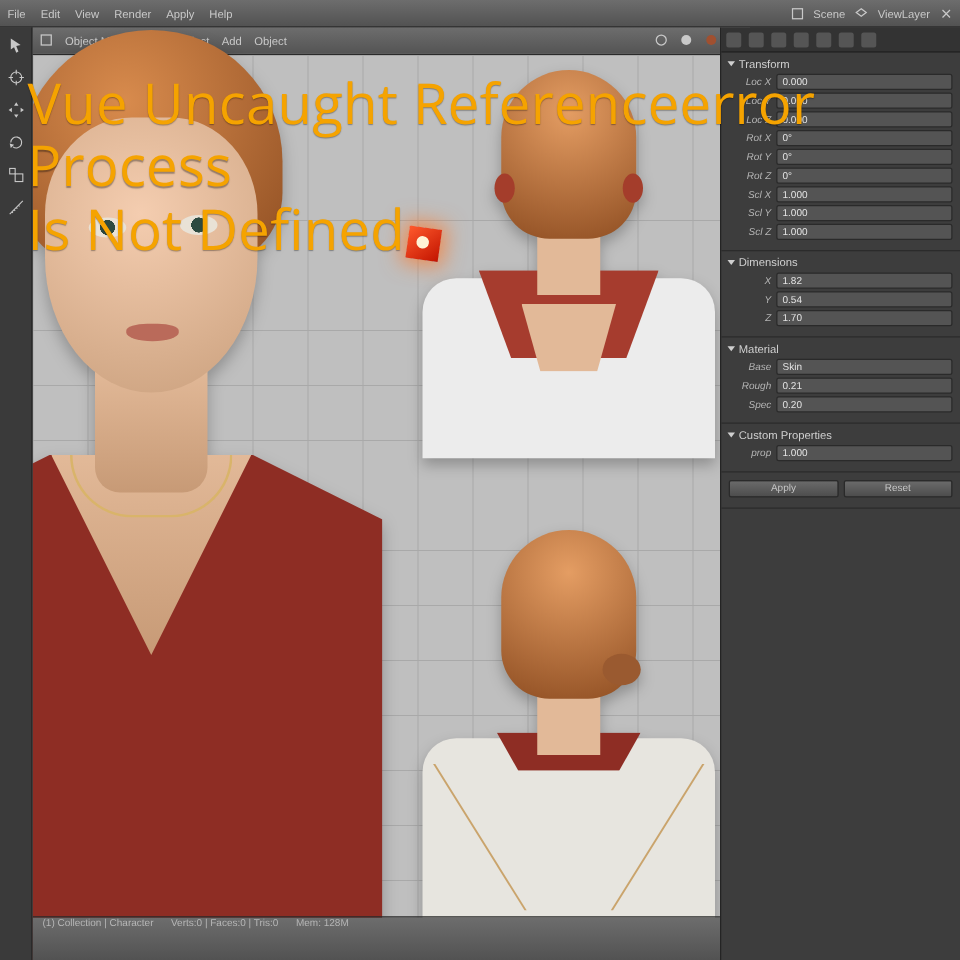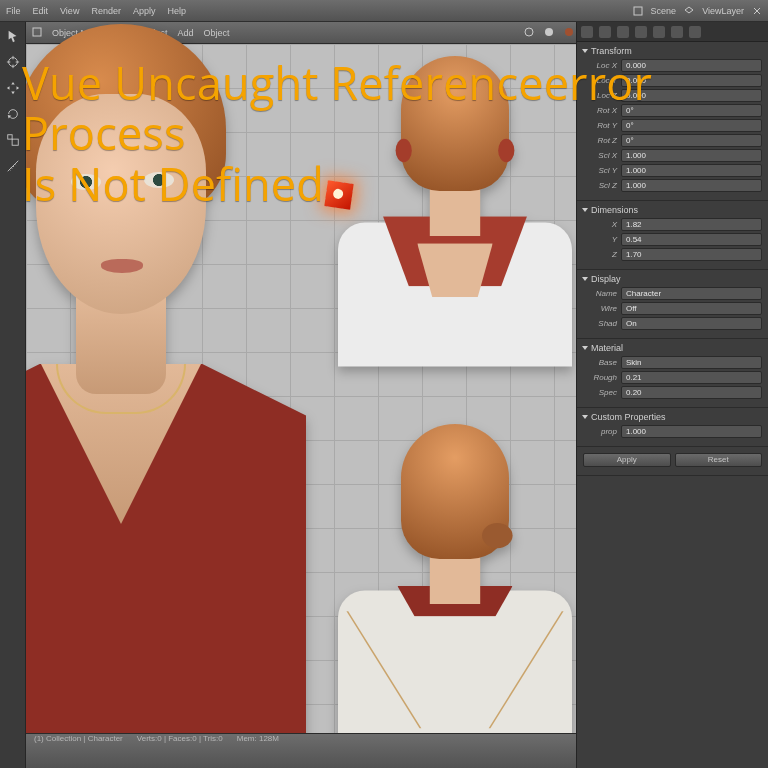--- a/index.html
+++ b/index.html
@@ -343,38 +343,20 @@
           <div class="field">0.54</div>
         </div>
         <div class="row">
           <div class="label">Z</div>
           <div class="field">1.70</div>
         </div>
       </div>
       <div class="section">
         <div class="sec-title">
           <span class="tri"></span>
-          <span>Display</span>
-        </div>
-        <div class="row">
-          <div class="label">Name</div>
-          <div class="field">Character</div>
-        </div>
-        <div class="row">
-          <div class="label">Wire</div>
-          <div class="field">Off</div>
-        </div>
-        <div class="row">
-          <div class="label">Shad</div>
-          <div class="field">On</div>
-        </div>
-      </div>
-      <div class="section">
-        <div class="sec-title">
-          <span class="tri"></span>
           <span>Material</span>
         </div>
         <div class="row">
           <div class="label">Base</div>
           <div class="field">Skin</div>
         </div>
         <div class="row">
           <div class="label">Rough</div>
           <div class="field">0.21</div>
         </div>

